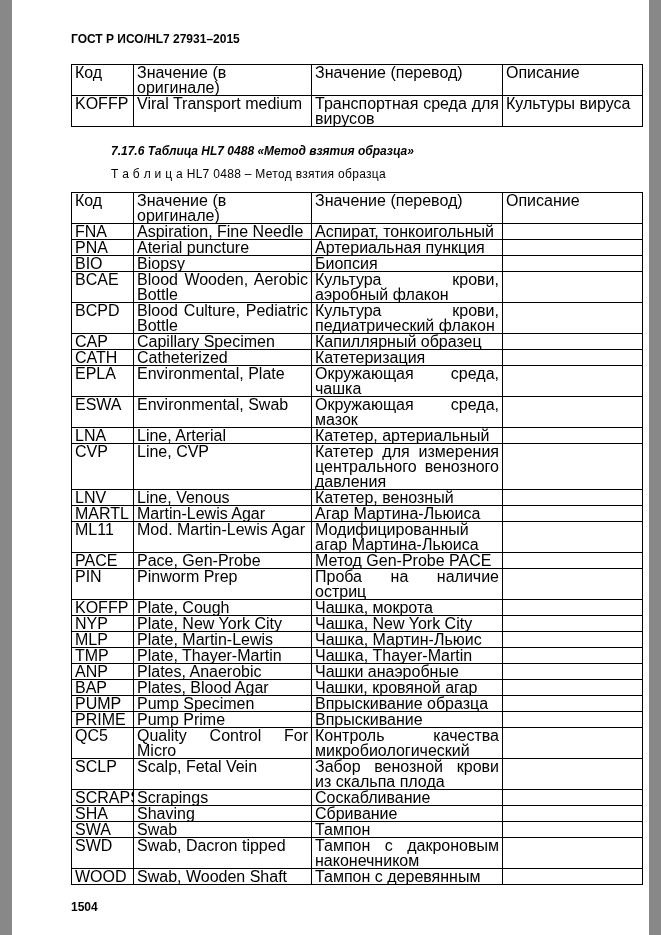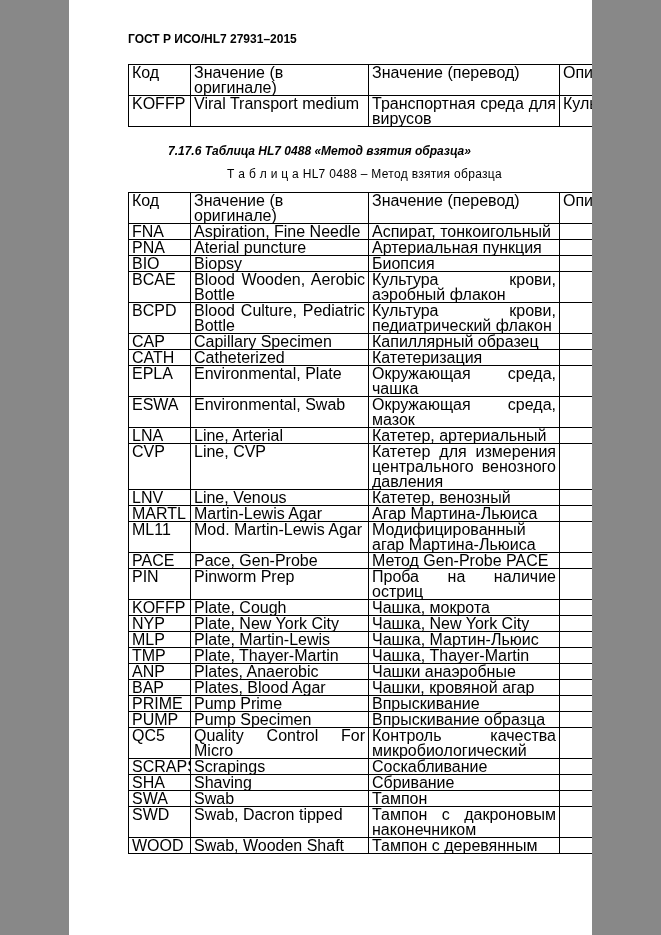--- a/index.html
+++ b/index.html
@@ -1,19 +1,19 @@
 <!DOCTYPE html>
 <html><head>
 <meta charset="utf-8">
 <style>
   * { box-sizing: border-box; margin: 0; padding: 0; }
   html, body { background: #888; }
   body { font-family: "Liberation Sans", sans-serif; }
   .page {
-    width: 523px;
+    width: 637px;
     height: 935px;
     background: #ffffff;
     color: #000000;
     padding: 32px 31px 0 59px;
     overflow: hidden;
     position: relative;
     margin: 0 auto;
   }
   .doc-header {
     font-size: 12px;
@@ -48,21 +48,20 @@
     font-weight: bold;
     line-height: 15px;
     margin: 17px 0 0 40px;
     font-style: italic;
   }
   .table-caption {
     font-size: 12px;
     line-height: 15px;
     margin: 8px 0 10px 40px;
     letter-spacing: 0.3px;
-    text-align: center;
   }
   .doc-footer {
     font-size: 12px;
     font-weight: bold;
     line-height: 15px;
     margin-top: 15px;
   }
 </style>
 </head>
 <body>
@@ -242,38 +241,44 @@
           <td>Чашки анаэробные</td>
           <td></td>
         </tr>
         <tr>
           <td>BAP</td>
           <td>Plates, Blood Agar</td>
           <td>Чашки, кровяной агар</td>
           <td></td>
         </tr>
         <tr>
+          <td>PUMP</td>
+          <td>Pump Specimen</td>
+          <td>Впрыскивание образца</td>
+          <td></td>
+        </tr>
+        <tr>
           <td>PRIME</td>
           <td>Pump Prime</td>
           <td>Впрыскивание</td>
           <td></td>
         </tr>
         <tr>
-          <td>PUMP</td>
-          <td>Pump Specimen</td>
-          <td>Впрыскивание образца</td>
-          <td></td>
-        </tr>
-        <tr>
           <td>QC5</td>
           <td>Quality Control For Micro</td>
           <td>Контроль качества микробиологический</td>
           <td></td>
         </tr>
         <tr>
+          <td>SCLP</td>
+          <td>Scalp, Fetal Vein</td>
+          <td>Забор венозной крови из скальпа плода</td>
+          <td></td>
+        </tr>
+        <tr>
           <td>SCRAPS</td>
           <td>Scrapings</td>
           <td>Соскабливание</td>
           <td></td>
         </tr>
         <tr>
           <td>SHA</td>
           <td>Shaving</td>
           <td>Сбривание</td>
           <td></td>
@@ -292,14 +297,15 @@
         </tr>
         <tr>
           <td>WOOD</td>
           <td>Swab, Wooden Shaft</td>
           <td>Тампон с деревянным</td>
           <td></td>
         </tr>
       </tbody>
     </table>
 
+  <div class="doc-footer">1504</div>
 
 </div>
 
 </body></html>

